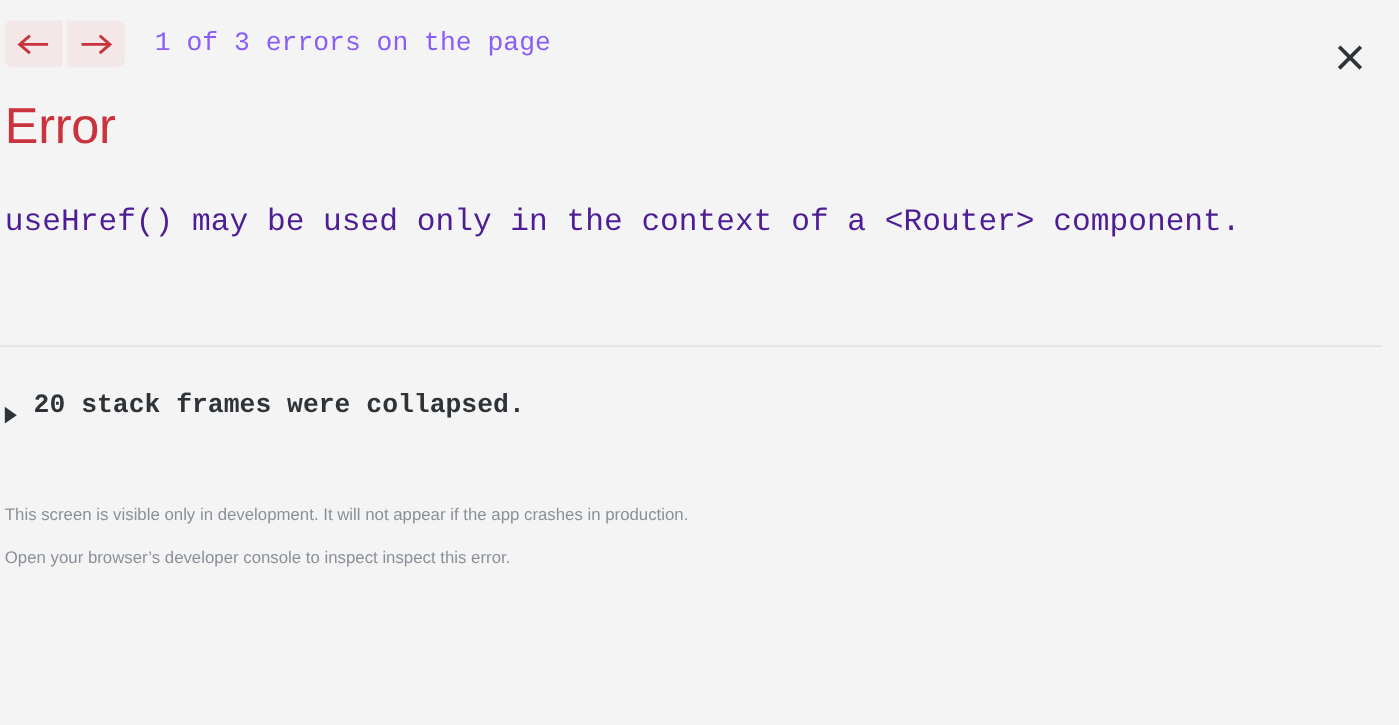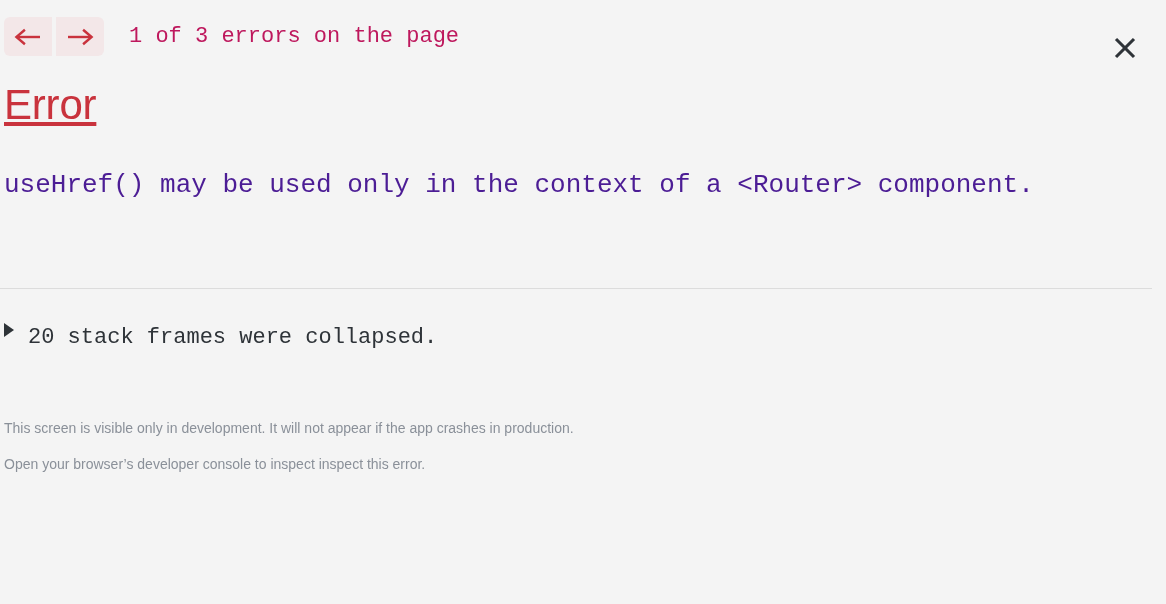--- a/index.html
+++ b/index.html
@@ -63,21 +63,21 @@
     border-bottom-right-radius: 6px;
   }
   .nav-btn svg {
     display: block;
   }
 
   .error-count {
     margin-left: 25px;
     font-family: "Liberation Mono", "DejaVu Sans Mono", monospace;
     font-size: 22px;
-    color: #be185d;
+    color: #8b5cf6;
     white-space: nowrap;
     letter-spacing: 0px;
   }
 
   
   .close-btn {
     position: absolute;
     right: 22px;
     top: 29px;
     width: 38px;
@@ -99,21 +99,20 @@
     position: absolute;
     left: 4px;
     top: 80px;
     font-family: "Liberation Sans", sans-serif;
     font-size: 42px;
     font-weight: 400;
     color: #c9333d;
     margin: 0;
     line-height: 1.2;
     letter-spacing: -0.2px;
-    text-decoration: underline;
   }
 
   
   .error-message {
     position: absolute;
     left: 4px;
     top: 160px;
     width: 1120px;
     font-family: "Liberation Mono", "DejaVu Sans Mono", monospace;
     font-size: 26px;
@@ -133,30 +132,31 @@
     height: 1px;
     background: #dcdcdc;
   }
 
   
   .collapsed-frames {
     position: absolute;
     left: 4px;
     top: 323px;
     display: flex;
-    align-items: flex-start;
+    align-items: flex-end;
     cursor: pointer;
     background: transparent;
     border: none;
     padding: 0;
     margin: 0;
     color: #2e3338;
     font-family: "Liberation Mono", "DejaVu Sans Mono", monospace;
     font-size: 22px;
     line-height: 30px;
+    font-weight: bold;
   }
   .disclosure-triangle {
     display: inline-block;
     width: 0;
     height: 0;
     border-left: 10px solid #2e3338;
     border-top: 7px solid transparent;
     border-bottom: 7px solid transparent;
     margin-right: 14px;
     flex: none;

